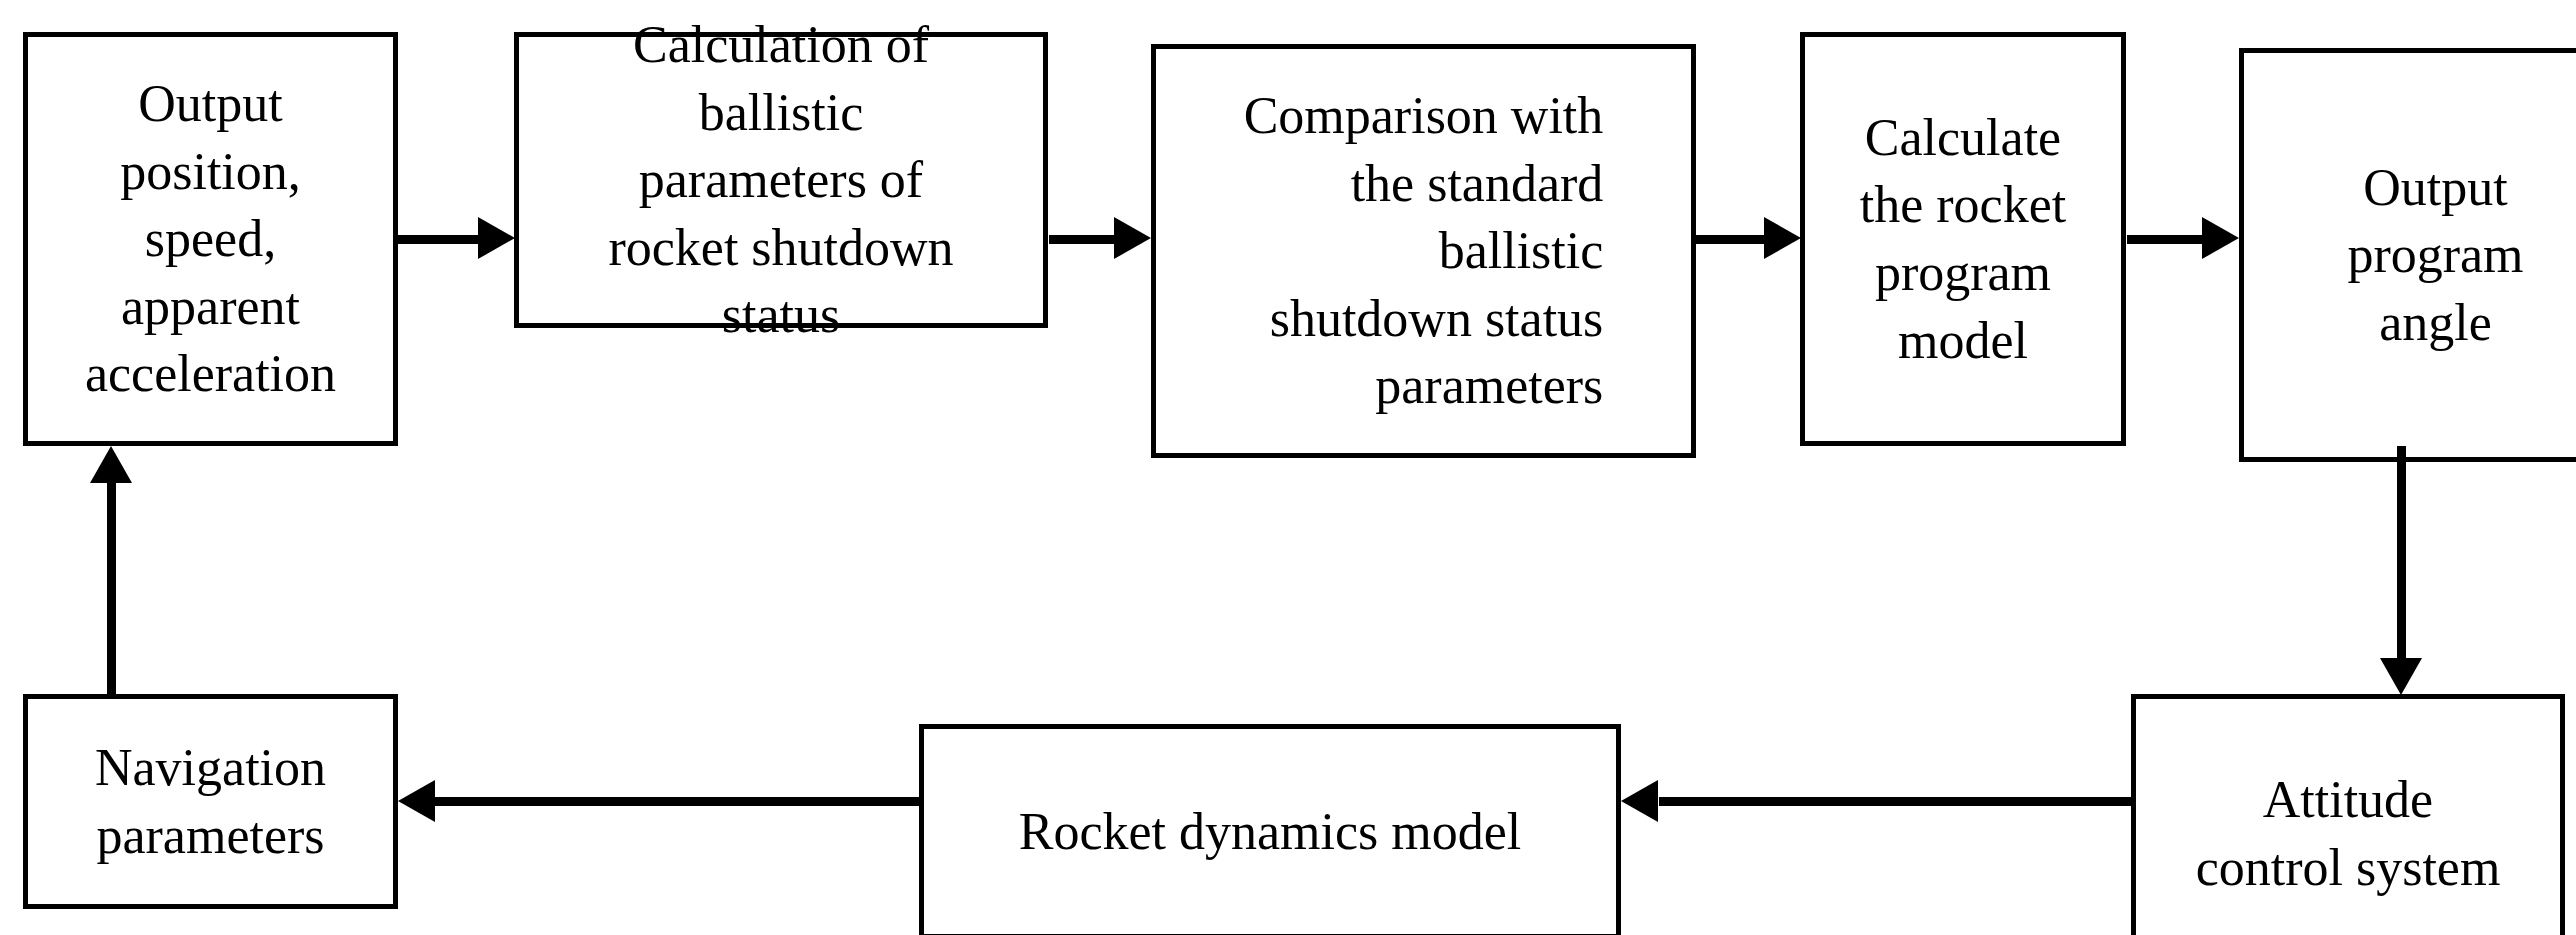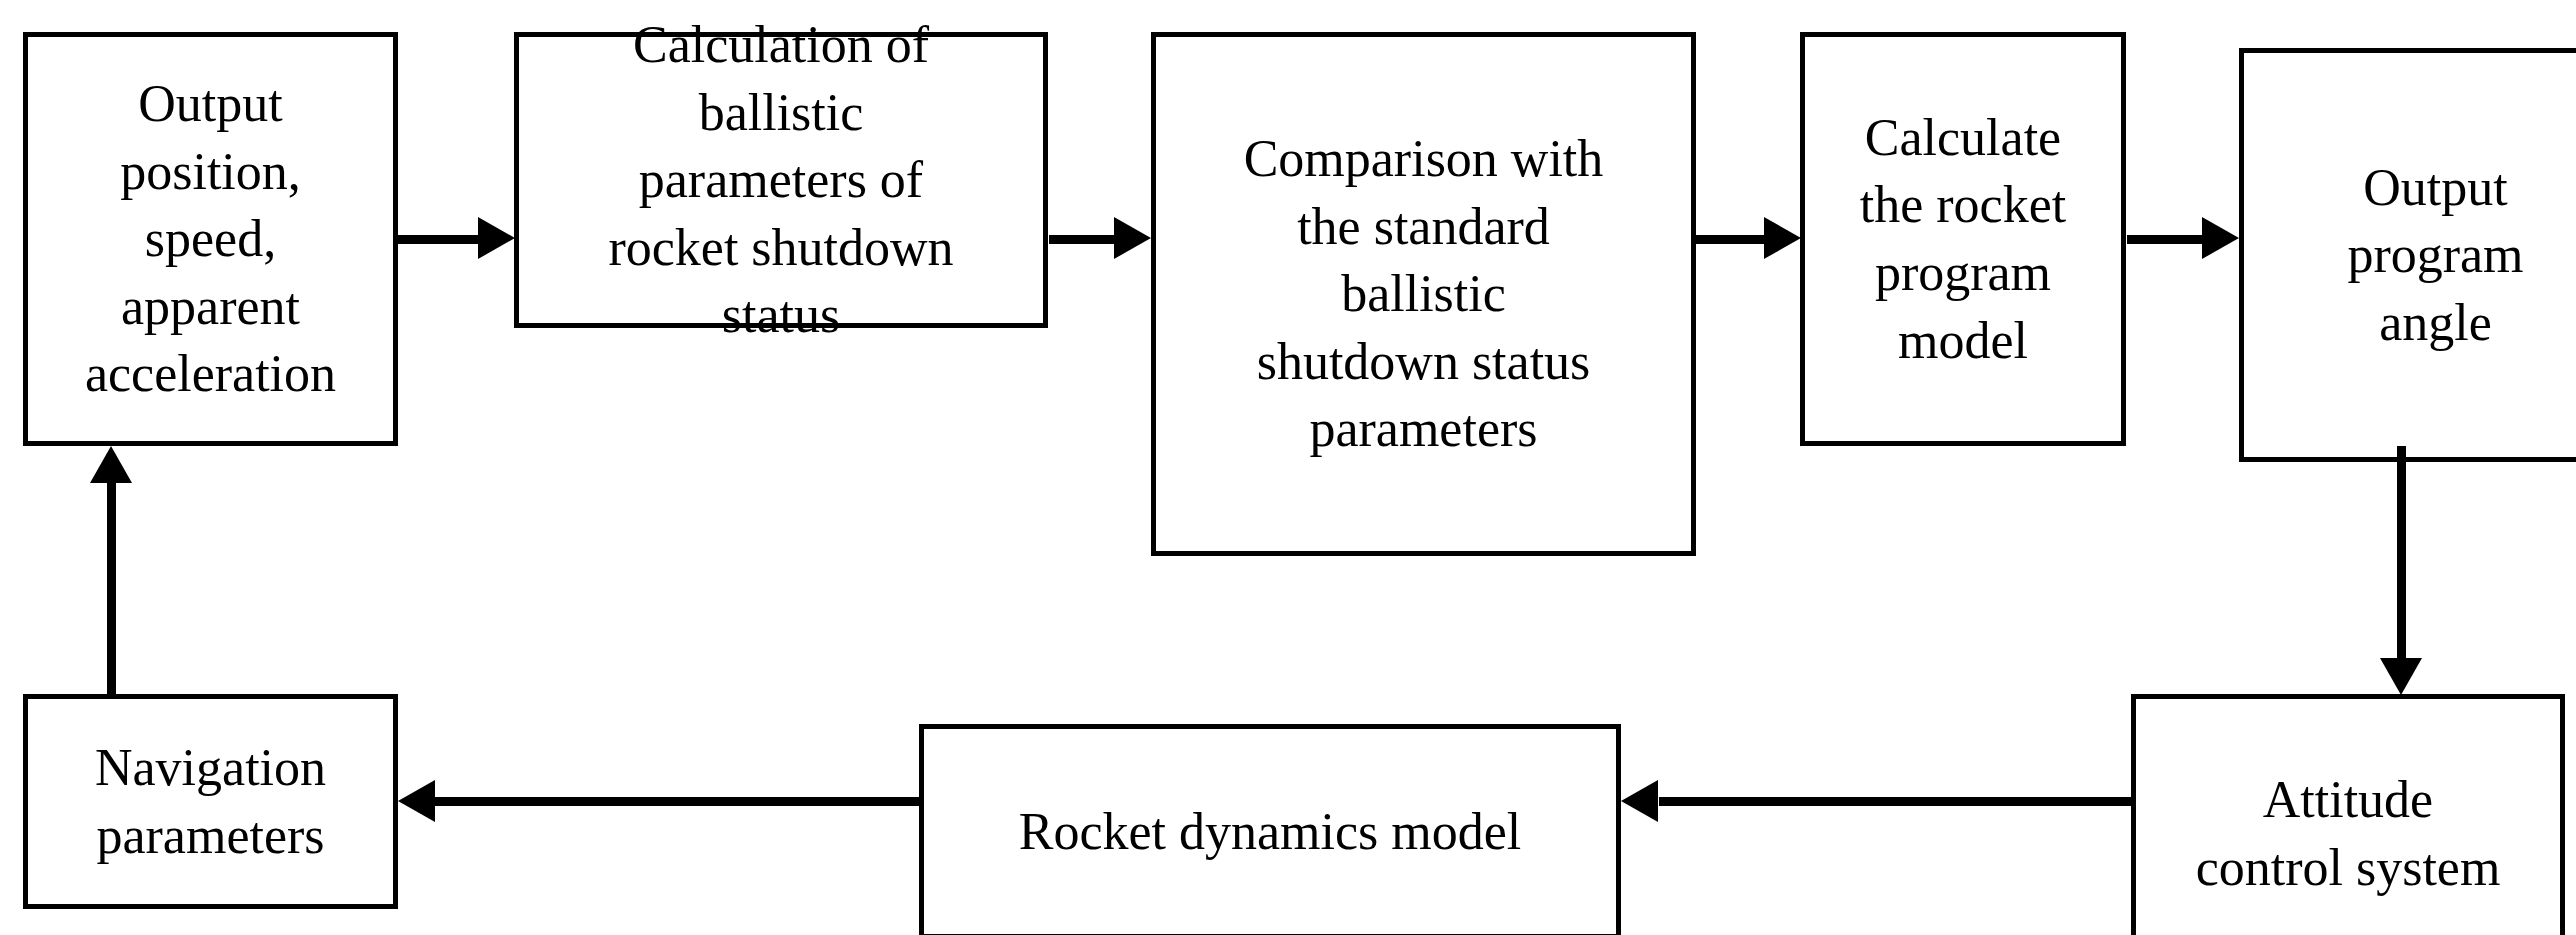--- a/index.html
+++ b/index.html
@@ -73,21 +73,21 @@
     width: 0;
     height: 0;
     border-left: 21.6px solid transparent;
     border-right: 21.6px solid transparent;
     border-top: 37px solid #000000;
   }
 
   
   #node-rocket-state       { left: 23px;   top: 32px;  width: 375px; height: 414px; }
   #node-calc-ballistic     { left: 514px;  top: 32px;  width: 534px; height: 296px; }
-  #node-comparison         { left: 1151px; top: 32px;  width: 545px; height: 524px; }
+  #node-comparison         { left: 1151px; top: 44px;  width: 545px; height: 414px; text-align: right; }
   #node-calc-program-angle { left: 1800px; top: 32px;  width: 326px; height: 414px; }
   #node-output-angle       { left: 2239px; top: 48px;  width: 393px; height: 414px; }
 
   #node-navigation         { left: 23px;   top: 694px; width: 375px; height: 215px; }
   #node-dynamics           { left: 919px; top: 724px; width: 702px; height: 215px; }
   #node-attitude           { left: 2131px; top: 694px; width: 434px; height: 279px; }
 
   
   
   #edge-1-2 .hline        { left: 398px;  top: 235px; width: 87px; }

